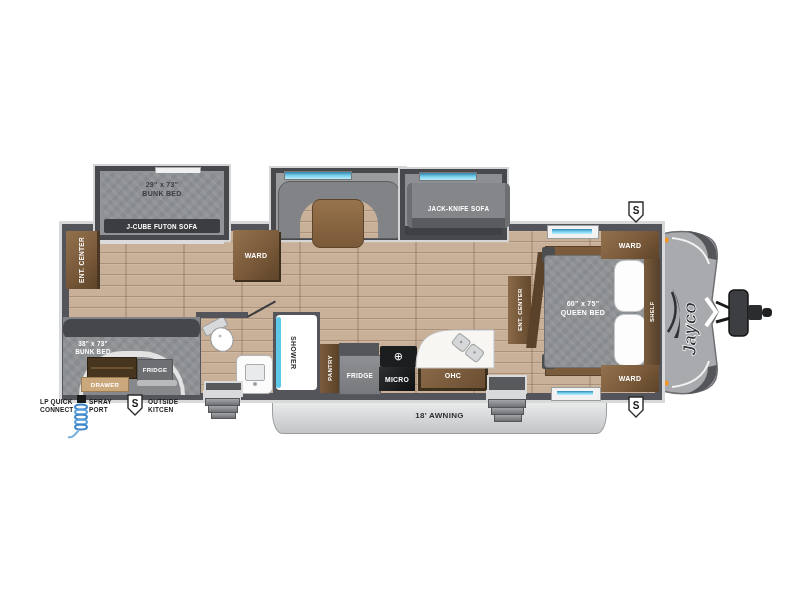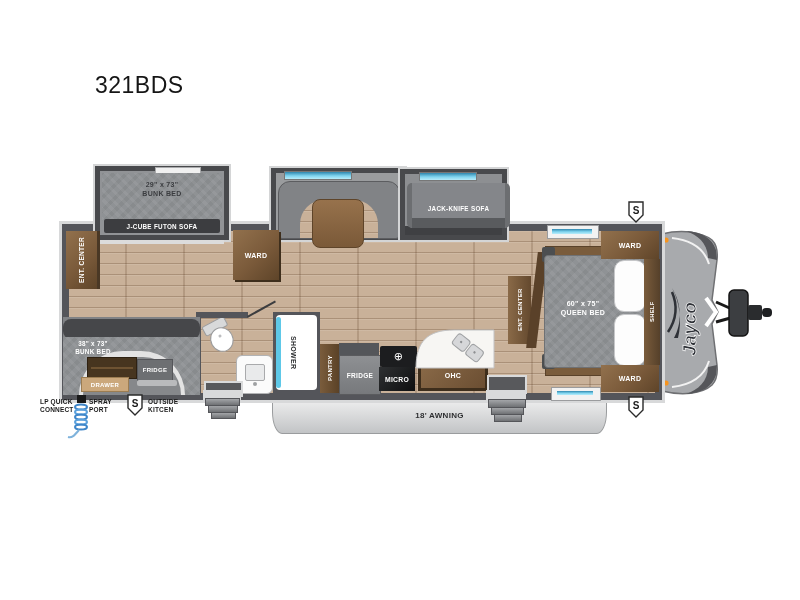--- a/index.html
+++ b/index.html
@@ -26,21 +26,20 @@
   .wall{background:#54555a;}
   .window-blue{background:linear-gradient(180deg,#2f86ad 0%,#7fd4ef 55%,#b8ecfa 100%);}
   .tread{background:linear-gradient(180deg,#a3a5a8,#6f7174);border:1px solid #55565a;}
   .annot{font-size:6.5px;line-height:7.5px;font-weight:bold;color:#1a1a1a;letter-spacing:0.2px;}
 </style>
 </head>
 <body>
 
 <div class="fp">
 
-  <div class="abs" style="left:95px;top:72px;font-size:23px;font-weight:500;color:#151515;letter-spacing:0.5px;">321BDS</div>
 
   <div class="abs" style="left:272px;top:394px;width:333px;height:38px;background:linear-gradient(180deg,#f4f4f4,#c2c4c6);border:1px solid #9a9c9e;border-radius:0 0 10px 10px/0 0 22px 22px;">
     <div class="abs dlbl" style="left:0;top:16px;width:100%;font-size:8px;color:#2e2f31;">18' AWNING</div>
   </div>
 
   <svg class="abs" style="left:652px;top:220px;" width="130" height="185" viewBox="0 0 130 185">
     <path d="M64,82 L82,90 M64,102 L82,97" stroke="#1a1a1a" stroke-width="3" fill="none"></path>
     <rect x="77" y="70" width="19" height="46" rx="5" fill="#3c3e41" stroke="#141414" stroke-width="1.5"></rect>
     <rect x="96" y="85" width="14" height="15" rx="2" fill="#2a2c2e"></rect>
     <rect x="110" y="88" width="10" height="9" rx="4" fill="#1e2022"></rect>

